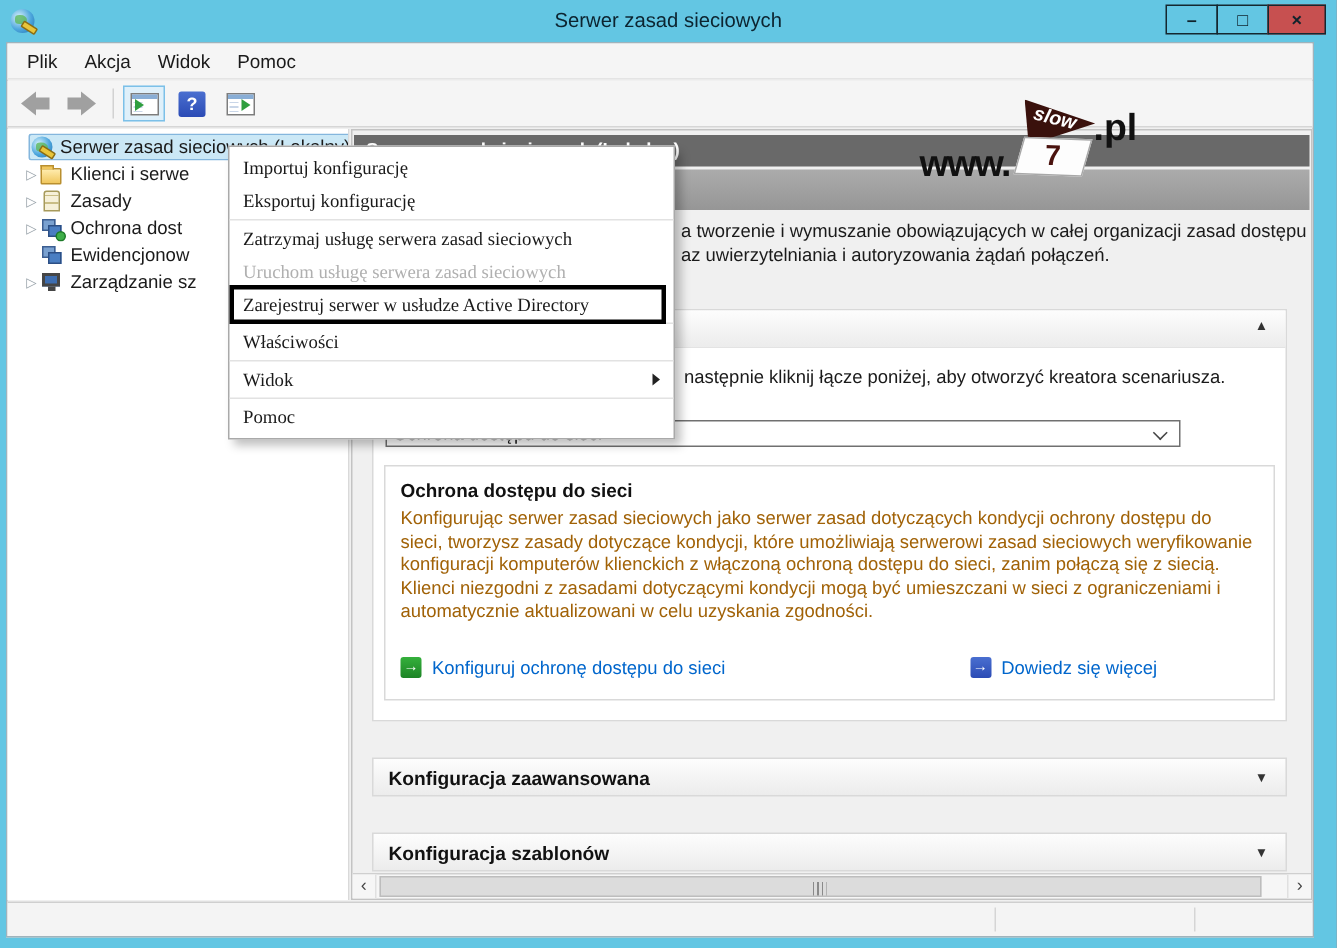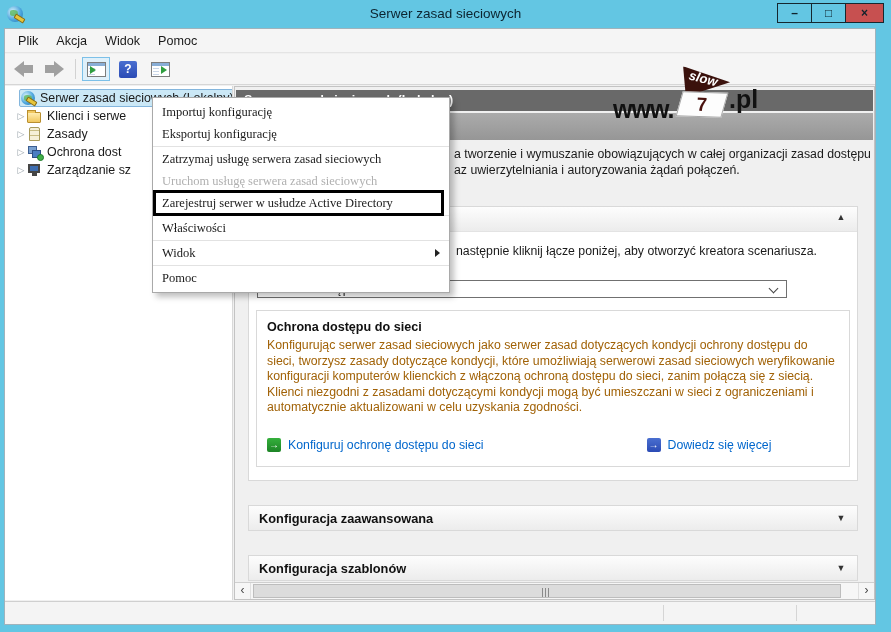--- a/index.html
+++ b/index.html
@@ -38,21 +38,21 @@
   .mmc-icon.alt .play { left:2px; right:auto; }
   .help-btn { width:18px; height:17px; background:linear-gradient(#4a6fd0,#2b4bb5); border-radius:2px; color:#fff; font-weight:bold; font-size:12px; text-align:center; line-height:17px; }
 
   
   .logo { position:absolute; left:608px; top:40px; width:160px; height:46px; z-index:60; }
   .logo .www { position:absolute; left:0; top:26px; font-size:25px; font-weight:bold; color:#111; letter-spacing:-1px; }
   .logo .pennant { position:absolute; left:69px; top:-1px; width:48px; height:30px; background:#3a110c; clip-path:polygon(0 0, 100% 42%, 10% 100%); transform:rotate(4deg); }
   .logo .slow { position:absolute; left:76px; top:2px; color:#fff; font-weight:bold; font-style:italic; font-size:13px; transform:rotate(14deg); }
   .logo .sevenbox { position:absolute; left:66px; top:23px; width:46px; height:25px; background:#fdfdfd; border:1px solid #a8a8a8; transform:skewX(-14deg) rotate(2deg); }
   .logo .seven { position:absolute; left:0; right:0; top:1px; text-align:center; color:#4a120e; font-size:19px; font-weight:bold; transform:skewX(14deg); }
-  .logo .pl { position:absolute; left:116px; top:16px; font-size:25px; font-weight:bold; color:#111; }
+  .logo .pl { position:absolute; left:116px; top:2px; font-size:25px; font-weight:bold; color:#111; }
 
   
   .main { position:absolute; left:0; top:57px; right:0; bottom:24px; }
   .tree { position:absolute; left:0; top:0; bottom:0; width:228px; background:#fff; border-right:1px solid #d9d9d9; padding-top:3px; font-size:12.4px; color:#1a1a1a; }
   .trow { height:18px; display:flex; align-items:center; white-space:nowrap; overflow:hidden; }
   .trow .expander { width:12px; margin-left:10px; color:#9aa4ab; font-size:9px; text-align:center; flex:none; }
   .trow .spacer { width:12px; margin-left:10px; flex:none; }
   .trow.root .expander, .trow.root .spacer { margin-left:2px; }
   .ticon { width:16px; height:15px; position:relative; margin-right:4px; flex:none; }
   .sel { display:inline-flex; align-items:center; background:#cbe8f6; border:1px solid #84b6dd; border-radius:2px; padding:0 3px 0 1px; height:18px; }
@@ -202,20 +202,28 @@
         <div class="trow">
           <span class="expander">▷</span>
           <span class="ticon">
               <span class="ic-pc1"></span>
               <span class="ic-pc2"></span>
               <span class="ic-check"></span>
             </span>
           <span>Ochrona dost</span>
         </div>
         <div class="trow">
+          <span class="spacer"></span>
+          <span class="ticon">
+              <span class="ic-pc1"></span>
+              <span class="ic-pc2"></span>
+            </span>
+          <span>Ewidencjonow</span>
+        </div>
+        <div class="trow">
           <span class="expander">▷</span>
           <span class="ticon">
               <span class="ic-monitor"></span>
             </span>
           <span>Zarządzanie sz</span>
         </div>
       </div>
 
       <div class="content">
         <div class="pane-header">Serwer zasad sieciowych (Lokalny)</div>

